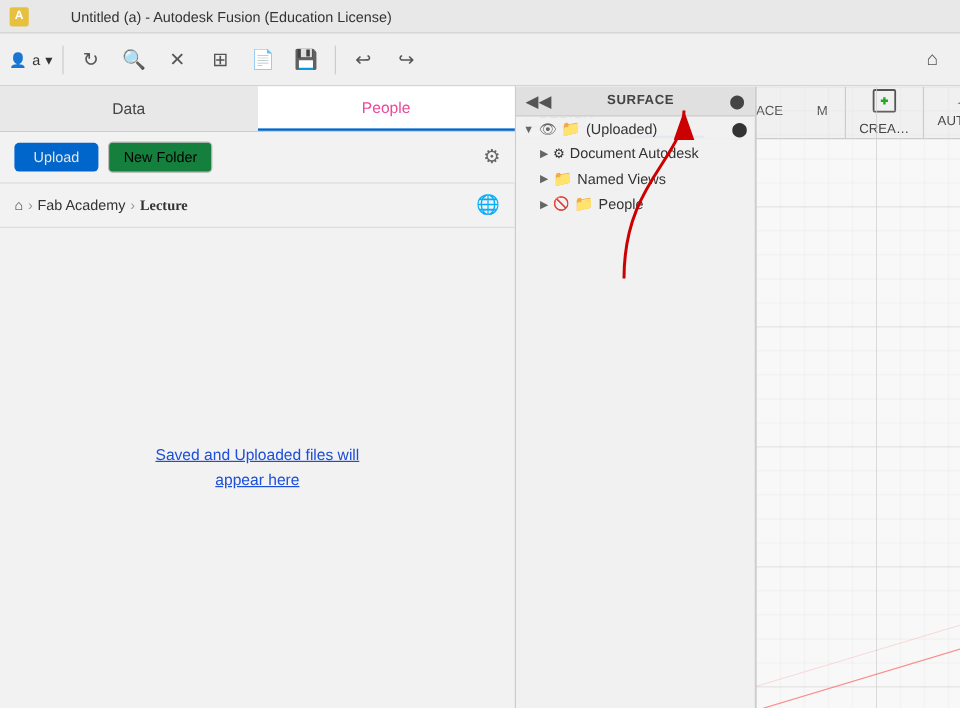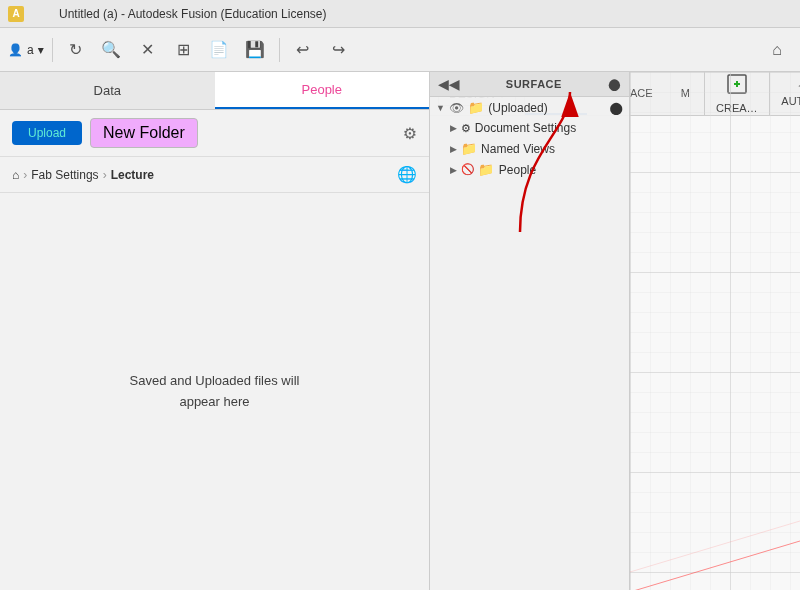--- a/index.html
+++ b/index.html
@@ -127,33 +127,33 @@
     #action-bar {
       display: flex;
       align-items: center;
       padding: 8px 12px;
       gap: 8px;
       border-bottom: 1px solid #ddd;
       background: #f2f2f2;
     }
     .upload-btn {
       background: #0066cc;
-      color: #5eead4;
+      color: #e5e5e5;
       border: none;
       border-radius: 4px;
       padding: 5px 16px;
       font-size: 12px;
       cursor: pointer;
     }
     .new-folder-btn {
-      background: #f0abfc;
+      background: #15803d;
       border: 1px solid #bbb;
       border-radius: 4px;
       padding: 5px 12px;
-      font-size: 16px;
+      font-size: 12px;
       cursor: pointer;
     }
     .settings-icon-btn {
       margin-left: auto;
       background: none;
       border: none;
       cursor: pointer;
       font-size: 16px;
       color: #666;
     }
@@ -163,37 +163,38 @@
       display: flex;
       align-items: center;
       padding: 8px 12px;
       gap: 4px;
       font-size: 12px;
       color: #555;
       border-bottom: 1px solid #ddd;
     }
     .breadcrumb-sep { color: #999; }
     .breadcrumb-item { cursor: pointer; color: #333; }
-    .breadcrumb-item.current { font-weight: bold; }
+    .breadcrumb-item.current { font-weight: bold; font-family: Liberation Serif, serif; }
     .breadcrumb-globe {
       margin-left: auto;
       font-size: 16px;
       color: #666;
     }
 
     
     #empty-area {
       flex: 1;
       display: flex;
       align-items: center;
       justify-content: center;
-      color: #404040;
+      color: #1d4ed8;
       font-size: 13px;
       text-align: center;
       line-height: 1.6;
+      text-decoration: underline;
     }
 
     
     #right-panel {
       flex: 1;
       position: relative;
       background: #f8f8f8;
       overflow: hidden;
     }
 
@@ -330,21 +331,21 @@
 
     <div id="action-bar">
       <button class="upload-btn">Upload</button>
       <button class="new-folder-btn">New Folder</button>
       <button class="settings-icon-btn">⚙</button>
     </div>
 
     <div id="breadcrumb">
       <span class="breadcrumb-item">⌂</span>
       <span class="breadcrumb-sep">›</span>
-      <span class="breadcrumb-item">Fab Settings</span>
+      <span class="breadcrumb-item">Fab Academy</span>
       <span class="breadcrumb-sep">›</span>
       <span class="breadcrumb-item current">Lecture</span>
       <span class="breadcrumb-globe">🌐</span>
     </div>
 
     <div id="empty-area">
       <span style="white-space:pre-line">Saved and Uploaded files will
 appear here</span>
     </div>
 
@@ -419,21 +420,21 @@
         <span class="tri-down">▼</span>
         <span class="eye-icon">👁</span>
         <span class="folder-icon">📁</span>
         <span>(Uploaded)</span>
         <span style="margin-left:auto;">⬤</span>
       </div>
 
       <div class="browser-item browser-indent-1">
         <span class="tri-right">▶</span>
         <span class="gear-sm">⚙</span>
-        <span>Document Settings</span>
+        <span>Document Autodesk</span>
       </div>
 
       <div class="browser-item browser-indent-1">
         <span class="tri-right">▶</span>
         <span class="folder-icon">📁</span>
         <span>Named Views</span>
       </div>
 
       <div class="browser-item browser-indent-1">
         <span class="tri-right">▶</span>

